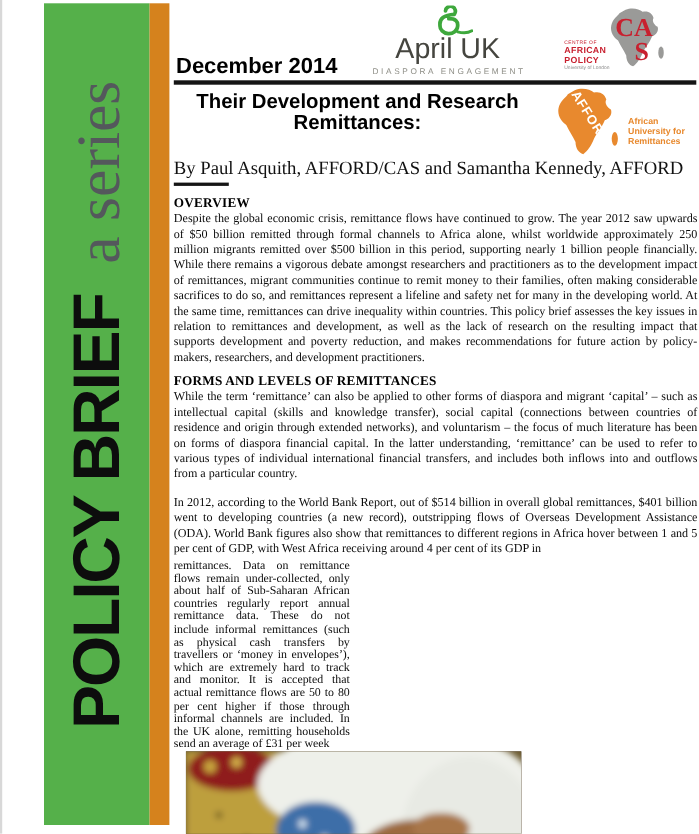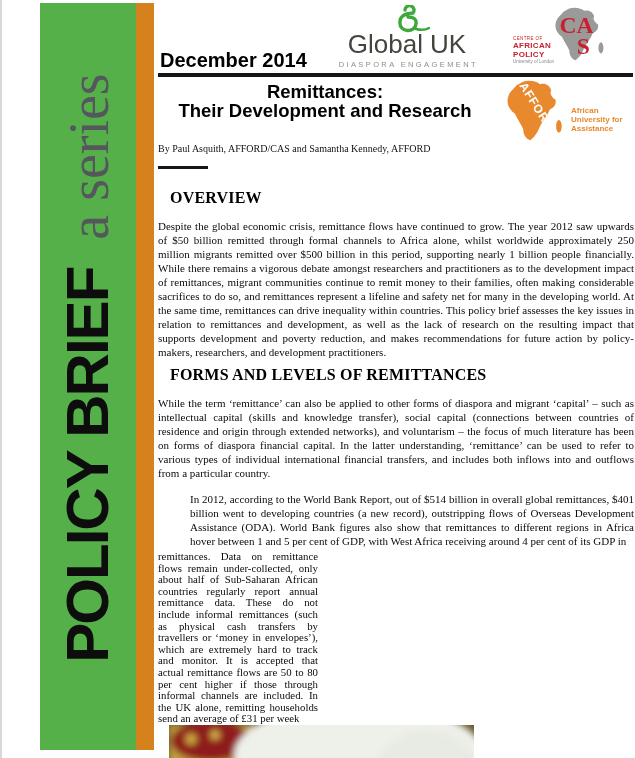--- a/index.html
+++ b/index.html
@@ -57,31 +57,31 @@
     line-height:19px;color:#000;
   }
   
   .afford-logo{position:absolute;left:497px;top:80px;width:138px;height:74px;}
   .afford-logo svg{position:absolute;left:0;top:0;}
   .afford-text{
     position:absolute;left:74px;top:26px;
     font-family:"Liberation Sans",sans-serif;font-size:8px;font-weight:bold;
     color:#e8892e;line-height:9px;text-align:left;
   }
-  .byline{position:absolute;left:158px;top:143px;font-size:10px;color:#111;}
+  .byline{position:absolute;left:158px;top:143px;font-size:17px;color:#111;}
   
   .content{position:absolute;left:158px;top:177px;width:476px;}
   .content h2{
-    font-size:16px;font-weight:bold;margin:12px;padding:0;letter-spacing:.2px;color:#000;
+    font-size:12px;font-weight:bold;margin:0;padding:0;letter-spacing:.2px;color:#000;
   }
   .content p{margin:0;text-align:justify;font-size:11px;line-height:14px;color:#0a0a0a;}
   #para-overview{margin-bottom:7px;}
   #heading-forms{margin-top:0;}
   #para-forms{margin-bottom:12px;}
-  #para-2012-full{margin-bottom:3px;margin-left:32px;}
+  #para-2012-full{margin-bottom:3px;}
   .wrap-row{display:flex;align-items:flex-start;flex-direction:column;}
   .wrap-row .narrow{width:160px;font-size:10.8px;line-height:11.6px;}
   .photo-col{margin-left:11px;width:366px;}
   .photo-frame{width:305px;height:168px;overflow:hidden;background:#4a3d22;}
   .photo-caption{
     font-style:italic;font-size:11.5px;color:#222;margin-top:7px;text-align:left;
   }
 </style>
 </head>
 <body>
@@ -92,21 +92,21 @@
 <div class="sidebar-orange"></div>
 <div class="sidebar-text"><span>POLICY BRIEF</span><span class="subtitle">a series</span></div>
 
 <div class="masthead-date">December 2014</div>
 
 <div class="africa-uk">
   <svg class="squiggle" width="46" height="28" viewBox="0 0 46 28">
     <path d="M21,5 a4.5,4.5 0 1,1 8,3 q-14,1 -13,10 a8,7 0 0,0 16,1 q1,-7 -8,-7" fill="none" stroke="#3ea83c" stroke-width="3.4" stroke-linecap="round"></path>
     <path d="M32,24 q8,2 13,-1" fill="none" stroke="#3ea83c" stroke-width="2.6" stroke-linecap="round"></path>
   </svg>
-  <div class="wordmark"><span>Global</span><span class="uk">UK</span></div>
+  <div class="wordmark"><span>April</span><span class="uk">UK</span></div>
   <div class="tagline">DIASPORA ENGAGEMENT</div>
 </div>
 
 <div class="cas-logo">
   <svg width="66" height="62" viewBox="0 0 100 100">
     <path d="M35,3 C45,-1 55,2 60,6 C68,4 74,8 76,15 C73,20 78,26 82,28 C84,34 80,40 74,42 C70,52 64,58 60,66 C57,74 52,82 46,86 C40,84 36,78 36,70 C32,62 28,56 24,48 C18,44 12,36 14,26 C16,16 24,12 26,8 Z" fill="#9a9a98"></path>
     <ellipse cx="87" cy="66" rx="4" ry="9" fill="#9a9a98"></ellipse>
     <text x="20" y="42" font-family="Liberation Serif, serif" font-weight="bold" font-size="38" fill="#c8202f">CA</text>
     <text x="48" y="76" font-family="Liberation Serif, serif" font-weight="bold" font-size="38" fill="#c8202f">S</text>
   </svg>
@@ -114,34 +114,34 @@
     <div class="tiny">CENTRE OF</div>
     <div class="bold">AFRICAN</div>
     <div class="bold">POLICY</div>
     <div class="uol">University of London</div>
   </div>
 </div>
 
 <div class="rule-top"></div>
 
 <div class="doc-title">
+  <div>Their Development and Research</div>
   <div>Remittances:</div>
-  <div>Their Development and Research</div>
 </div>
 
 <div class="afford-logo">
   <svg width="72" height="70" viewBox="0 0 100 100">
     <path d="M35,3 C45,-1 55,2 60,6 C68,4 74,8 76,15 C73,20 78,26 82,28 C84,34 80,40 74,42 C70,52 64,58 60,66 C57,74 52,82 46,86 C40,84 36,78 36,70 C32,62 28,56 24,48 C18,44 12,36 14,26 C16,16 24,12 26,8 Z" fill="#e8892e"></path>
     <ellipse cx="87" cy="66" rx="4" ry="9" fill="#e8892e"></ellipse>
     <text x="30" y="8" transform="rotate(58 30 8)" font-family="Liberation Sans, sans-serif" font-weight="bold" font-size="17" letter-spacing="1" fill="#ffffff">AFFORD</text>
   </svg>
   <div class="afford-text">
     <div>African</div>
     <div>University for</div>
-    <div>Assistance</div>
+    <div>Remittances</div>
   </div>
 </div>
 
 <div class="byline">By Paul Asquith, AFFORD/CAS and Samantha Kennedy, AFFORD</div>
 <div class="short-rule"></div>
 
 <div class="content">
   <h2 id="heading-overview">OVERVIEW</h2>
   <p id="para-overview">Despite the global economic crisis, remittance flows have continued to grow. The year 2012 saw upwards of $50 billion remitted through formal channels to Africa alone, whilst worldwide approximately 250 million migrants remitted over $500 billion in this period, supporting nearly 1 billion people financially. While there remains a vigorous debate amongst researchers and practitioners as to the development impact of remittances, migrant communities continue to remit money to their families, often making considerable sacrifices to do so, and remittances represent a lifeline and safety net for many in the developing world. At the same time, remittances can drive inequality within countries. This policy brief assesses the key issues in relation to remittances and development, as well as the lack of research on the resulting impact that supports development and poverty reduction, and makes recommendations for future action by policy-makers, researchers, and development practitioners.</p>
 

